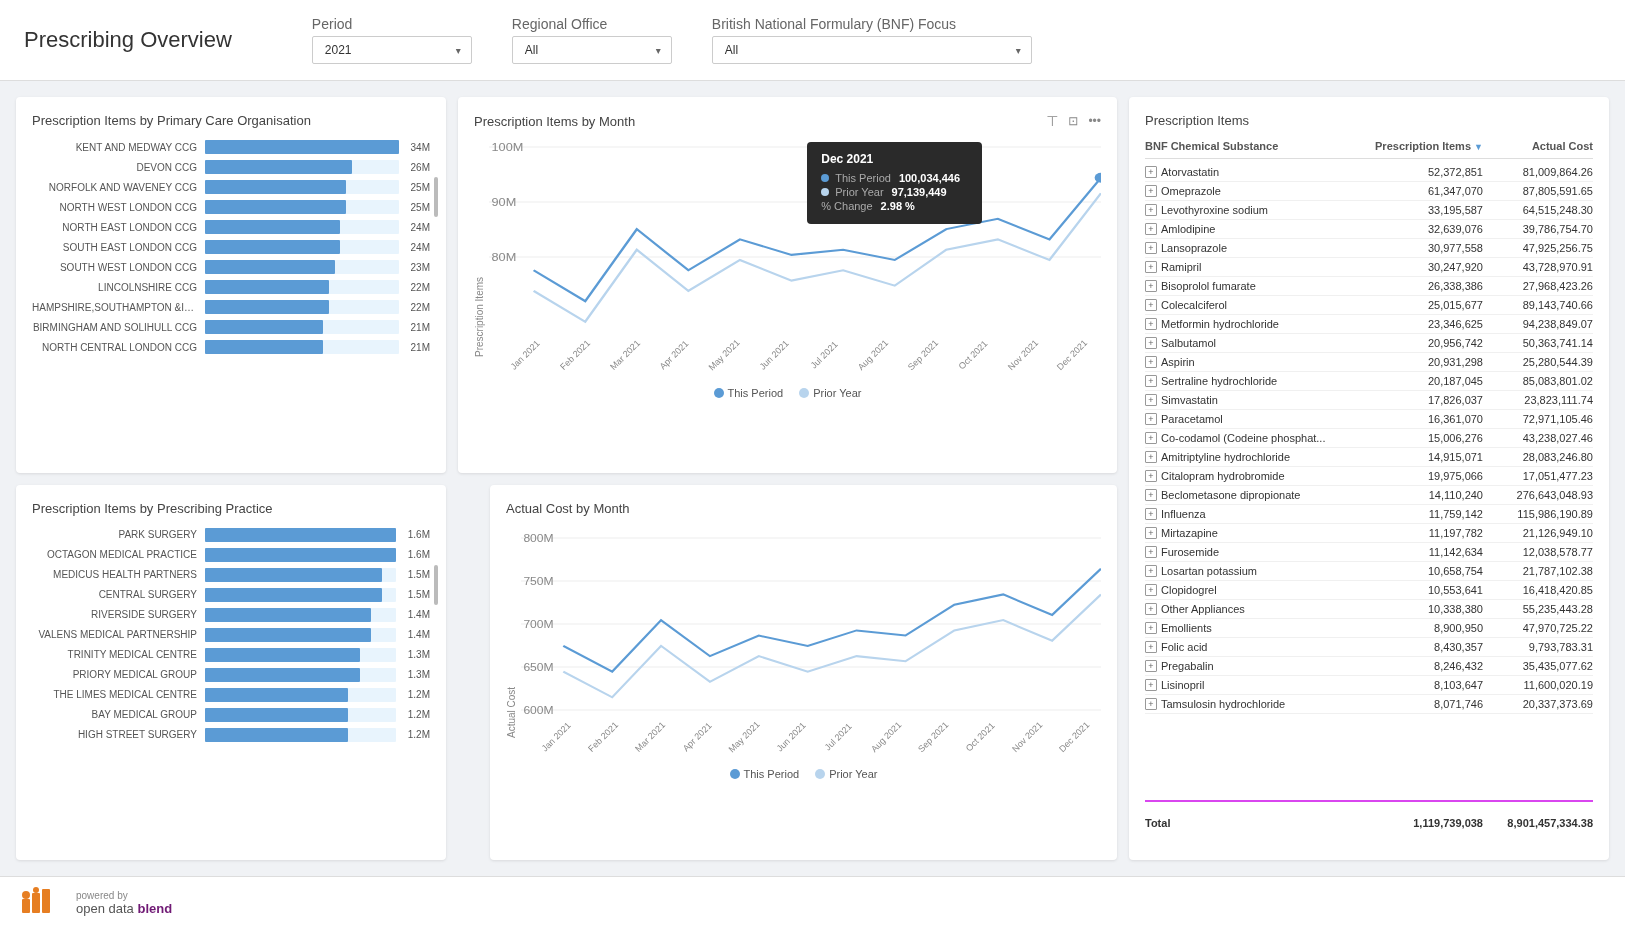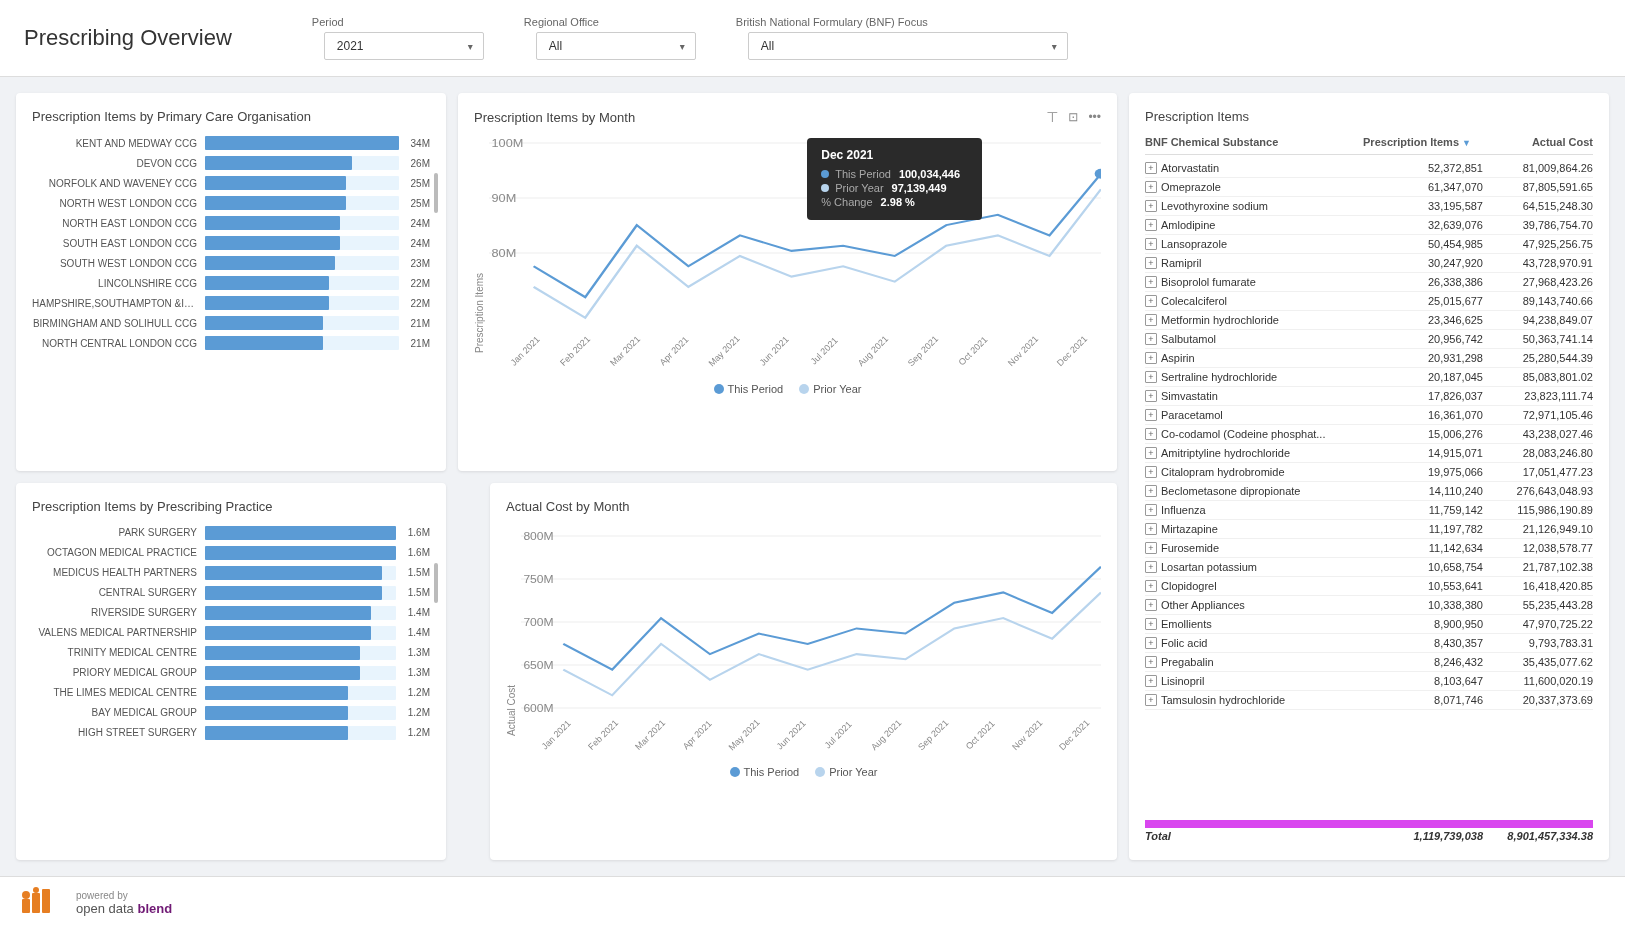--- a/index.html
+++ b/index.html
@@ -2,21 +2,21 @@
 <html><head>
   <meta charset="utf-8">
   <style>
     * { box-sizing: border-box; margin: 0; padding: 0; }
     body { font-family: 'Segoe UI', Arial, sans-serif; background: #f5f5f5; font-size: 12px; color: #333; width: 1625px; min-height: 929px; overflow-x: hidden; }
     .page { background: #f0f2f5; padding: 0; width: 1625px; min-height: 929px; display: flex; flex-direction: column; }
     .header { background: white; padding: 16px 24px; display: flex; align-items: center; border-bottom: 1px solid #ddd; }
     .page-title { font-size: 22px; font-weight: 300; color: #333; margin-right: 80px; flex-shrink: 0; }
     .filters { display: flex; gap: 40px; align-items: flex-end; }
     .filter-group { display: flex; flex-direction: column; gap: 4px; }
-    .filter-label { font-size: 11px; color: #666; }
+    .filter-label { font-size: 14px; color: #666; }
     .filter-select { display: flex; align-items: center; border: 1px solid #ccc; background: white; padding: 6px 32px 6px 12px; font-size: 12px; color: #333; min-width: 160px; position: relative; cursor: pointer; border-radius: 2px; }
     .filter-select .chevron { margin-left: auto; color: #666; font-size: 10px; position: absolute; right: 10px; }
     .main-content { display: flex; flex: 1; padding: 16px; gap: 12px; }
     .left-col { width: 430px; flex-shrink: 0; display: flex; flex-direction: column; gap: 12px; }
     .center-col { flex: 1; display: flex; flex-direction: column; gap: 12px; }
     .right-col { width: 480px; flex-shrink: 0; }
     .card { background: white; border-radius: 4px; padding: 16px; box-shadow: 0 1px 3px rgba(0,0,0,0.1); }
     .card-title { font-size: 13px; font-weight: 500; color: #444; margin-bottom: 12px; }
     .bar-chart { display: flex; flex-direction: column; gap: 6px; }
     .bar-row { display: flex; align-items: center; gap: 8px; }
@@ -31,39 +31,39 @@
     .legend-dot.light { background: #b8d4ed; }
     .tooltip-box { background: #2a2a2a; color: white; padding: 10px 14px; border-radius: 4px; font-size: 11px; position: absolute; top: 10px; left: 55%; width: 170px; }
     .tooltip-title { font-size: 12px; font-weight: 600; margin-bottom: 6px; }
     .tooltip-row { display: flex; align-items: center; gap: 6px; margin: 2px 0; }
     .tooltip-dot { width: 8px; height: 8px; border-radius: 50%; background: #5b9bd5; }
     .tooltip-dot.light { background: #b8d4ed; }
     .tooltip-label { color: #aaa; }
     .tooltip-value { font-weight: 600; color: white; margin-left: 2px; }
     .tooltip-change { color: #aaa; }
     .table-card { background: white; border-radius: 4px; padding: 16px; box-shadow: 0 1px 3px rgba(0,0,0,0.1); height: 100%; overflow: hidden; display: flex; flex-direction: column; }
-    .table-cols { display: grid; grid-template-columns: 1fr 120px 110px; border-bottom: 1px solid #ddd; padding-bottom: 6px; margin-bottom: 4px; gap: 12px; }
+    .table-cols { display: grid; grid-template-columns: 1fr 120px 110px; border-bottom: 1px solid #ddd; padding-bottom: 6px; margin-bottom: 4px; }
     .col-header { font-size: 11px; color: #555; font-weight: 600; }
     .col-header.right { text-align: right; }
     .table-scroll { overflow-y: auto; flex: 1; }
     .table-row { display: grid; grid-template-columns: 1fr 120px 110px; padding: 3px 0; border-bottom: 1px solid #f0f0f0; align-items: center; }
     .cell { font-size: 11px; color: #333; display: flex; align-items: center; gap: 4px; }
     .cell.right { justify-content: flex-end; font-size: 11px; }
     .expand-icon { width: 12px; height: 12px; border: 1px solid #999; display: flex; align-items: center; justify-content: center; font-size: 9px; color: #666; cursor: pointer; flex-shrink: 0; border-radius: 1px; }
-    .total-row { display: grid; grid-template-columns: 1fr 120px 110px; padding: 2px 0; border-top: 8px solid #d946ef; margin-top: 4px; font-style: italic; }
+    .total-row { display: grid; grid-template-columns: 1fr 120px 110px; padding: 15px 0; border-top: 2px solid #d946ef; margin-top: 4px; }
     .total-cell { font-size: 11px; font-weight: 700; color: #333; }
     .total-cell.right { text-align: right; }
     .sort-indicator { font-size: 9px; color: #5b9bd5; }
     .footer { background: white; padding: 10px 20px; border-top: 1px solid #ddd; display: flex; align-items: center; gap: 24px; }
     .footer-logo { display: flex; align-items: center; gap: 6px; }
     .footer-text-small { font-size: 10px; color: #888; }
     .footer-text-brand { font-size: 13px; font-weight: 700; color: #333; }
     .footer-text-brand span { color: #e67e22; }
     .chart-wrapper { position: relative; }
-    .filter-select-wrapper { position: relative; display: inline-block; margin-left: 12px; }
+    .filter-select-wrapper { position: relative; display: inline-block; }
   </style>
 </head>
 <body>
 
 <div class="page">
 
   <div class="header">
     <div class="page-title">Prescribing Overview</div>
     <div class="filters">
       <div class="filter-group">
@@ -442,21 +442,21 @@
         <span>Amlodipine</span>
       </div>
       <div class="cell right">32,639,076</div>
       <div class="cell right">39,786,754.70</div>
     </div>
             <div class="table-row">
       <div class="cell">
         <div class="expand-icon">+</div>
         <span>Lansoprazole</span>
       </div>
-      <div class="cell right">50,454,985</div>
+      <div class="cell right">30,977,558</div>
       <div class="cell right">47,925,256.75</div>
     </div>
             <div class="table-row">
       <div class="cell">
         <div class="expand-icon">+</div>
         <span>Ramipril</span>
       </div>
       <div class="cell right">30,247,920</div>
       <div class="cell right">43,728,970.91</div>
     </div>

